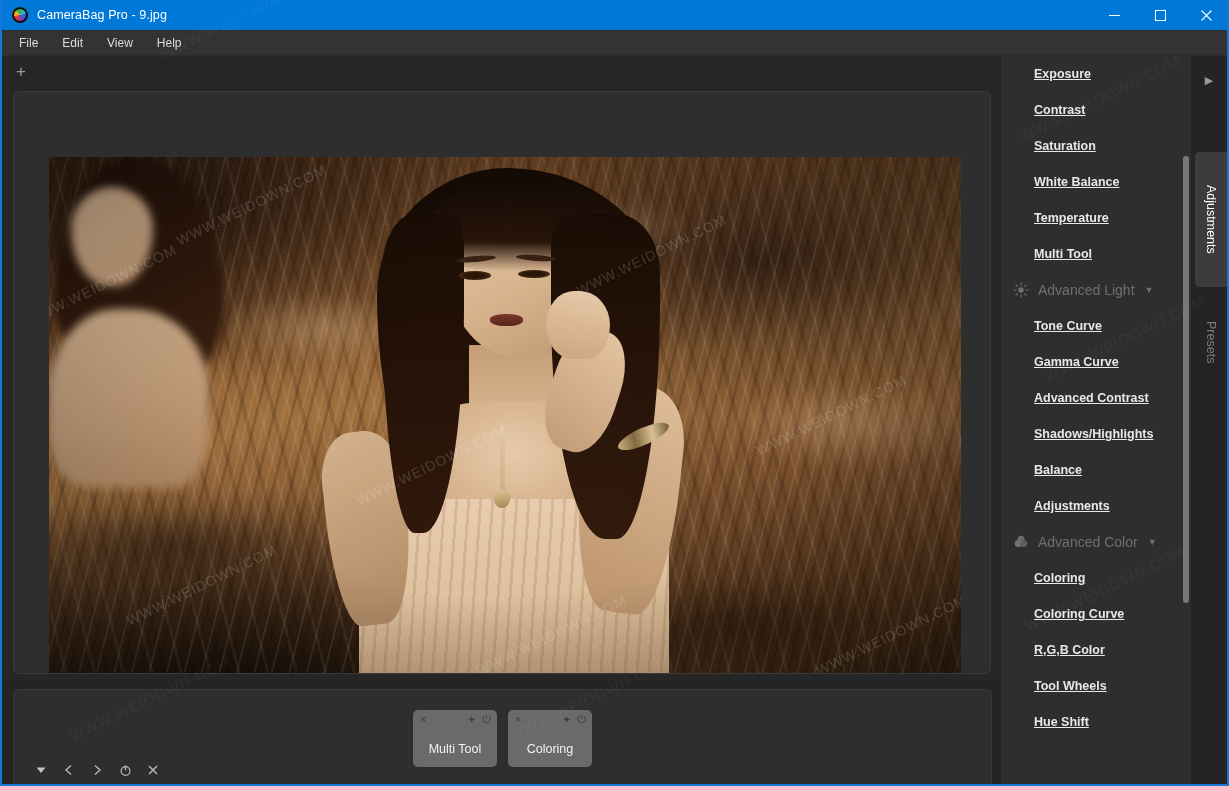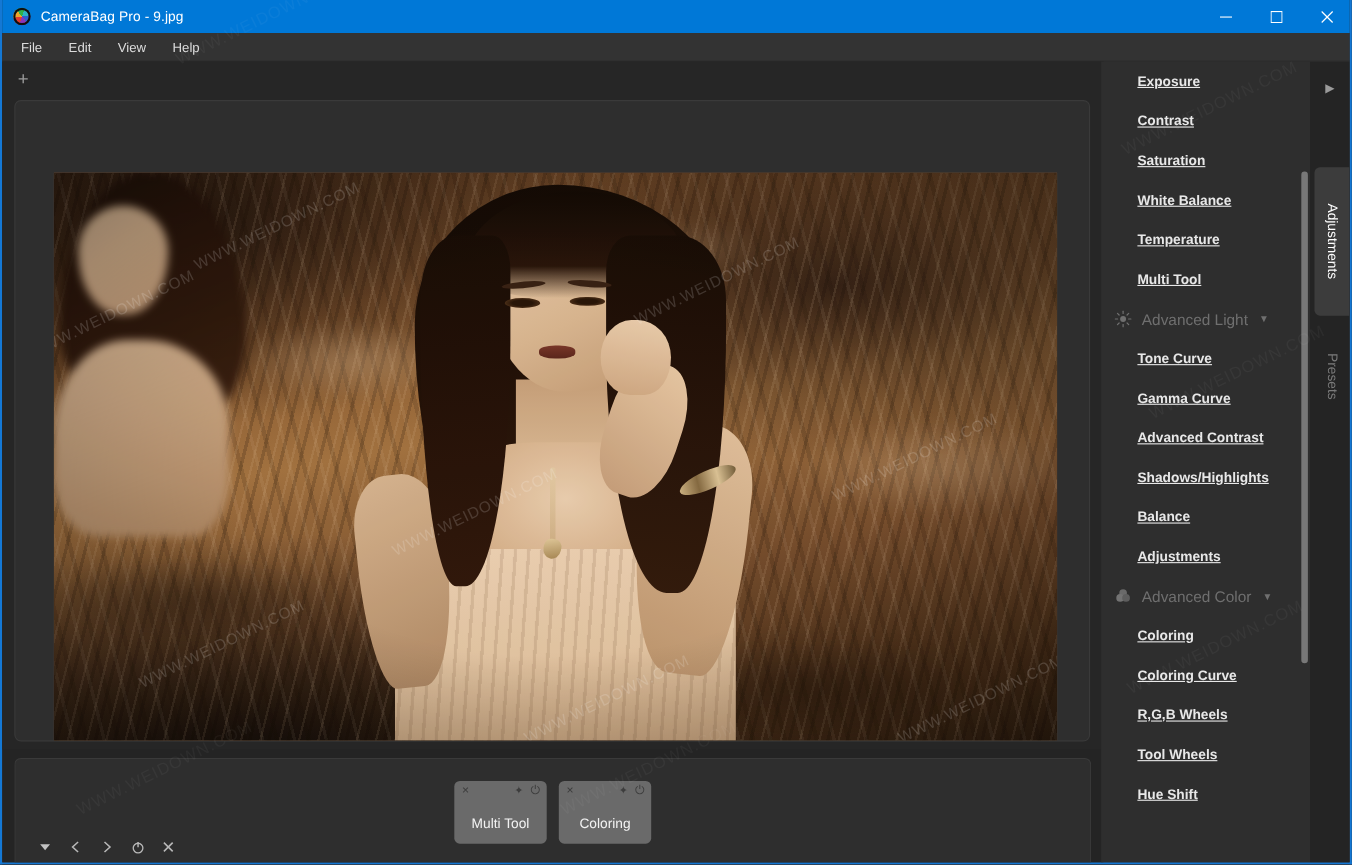--- a/index.html
+++ b/index.html
@@ -607,21 +607,21 @@
         <span class="grp-caret">▼</span>
       </div>
 
       <div class="adj-item">
         <span>Coloring</span>
       </div>
       <div class="adj-item">
         <span>Coloring Curve</span>
       </div>
       <div class="adj-item">
-        <span>R,G,B Wheels</span>
+        <span>R,G,B Color</span>
       </div>
       <div class="adj-item">
         <span>Tool Wheels</span>
       </div>
       <div class="adj-item">
         <span>Hue Shift</span>
       </div>
     </div>
 
     <div id="adj-scrollbar">

